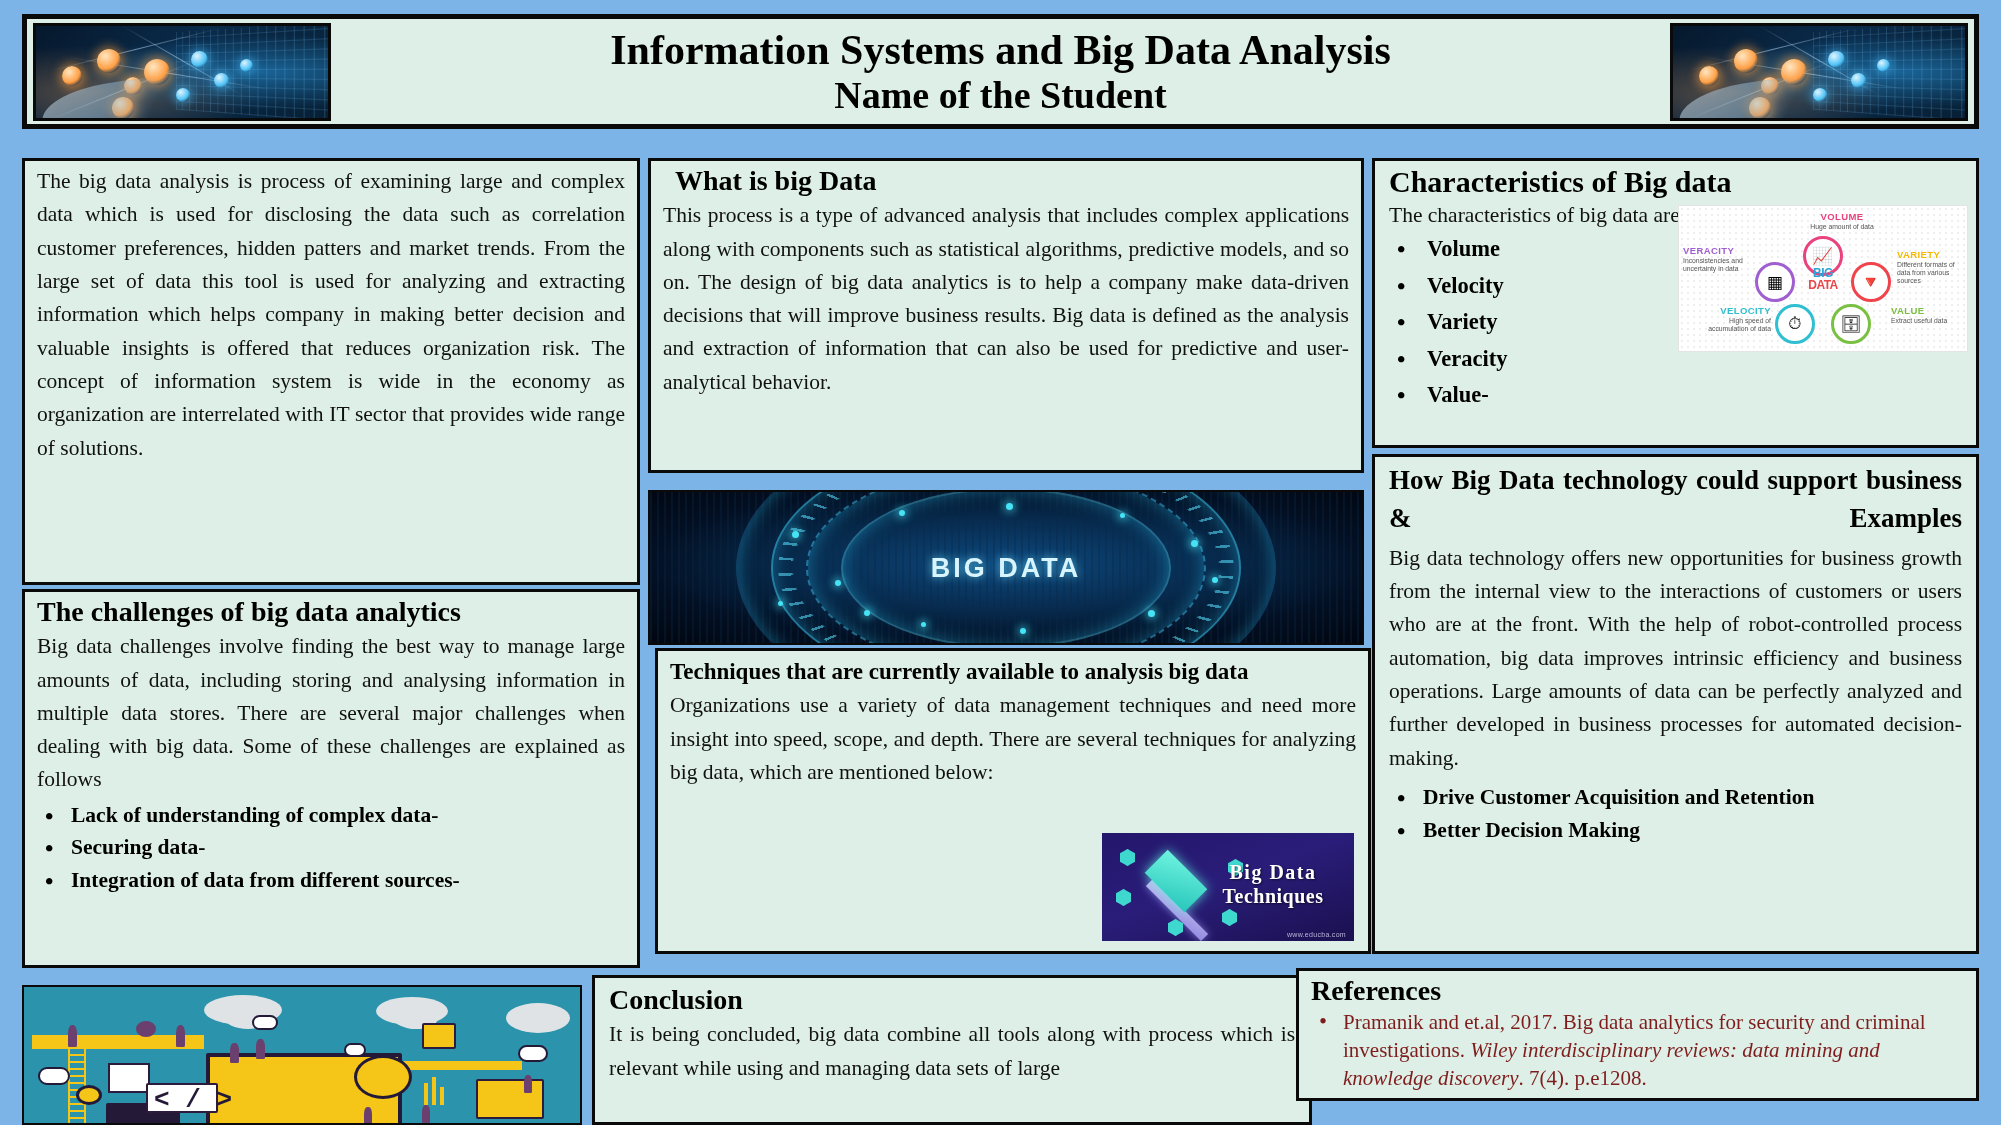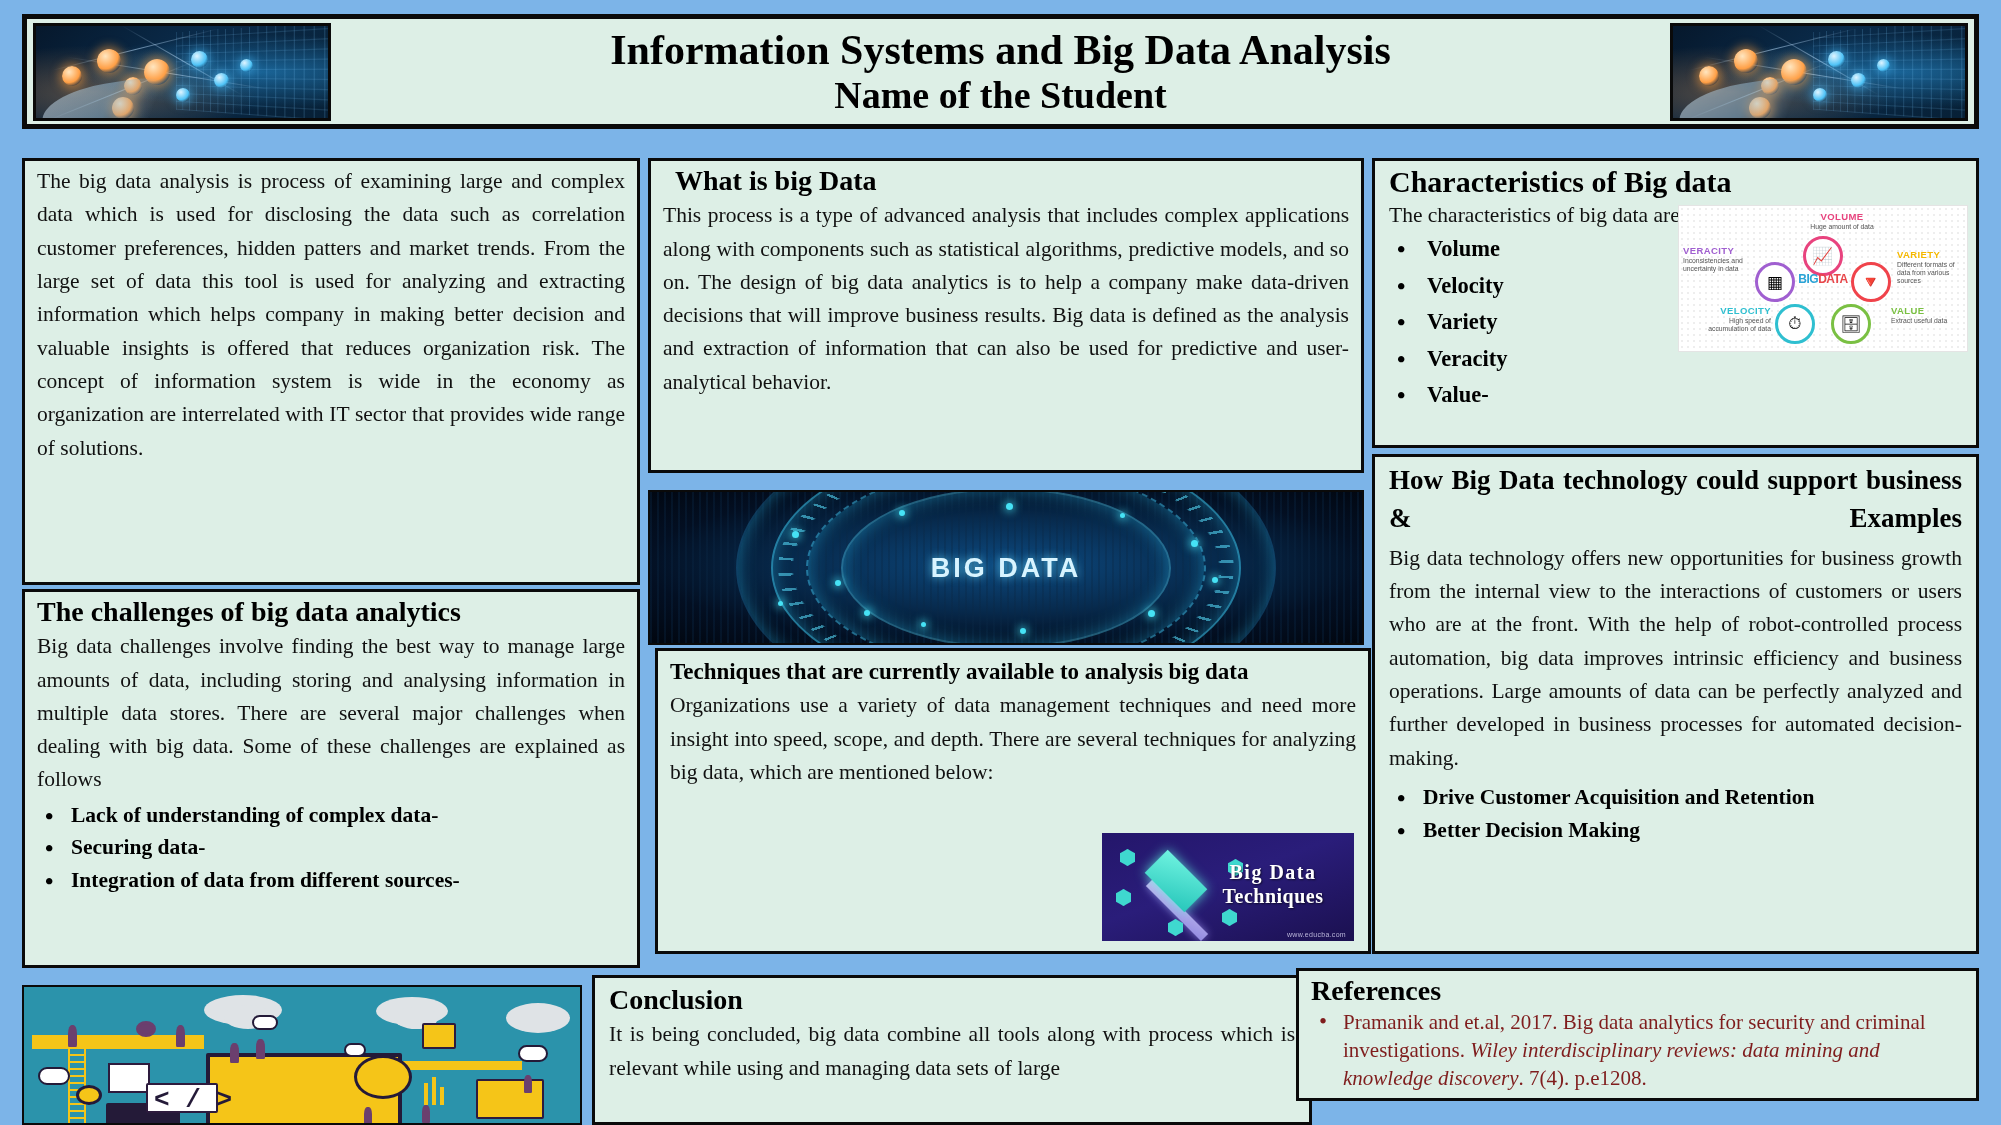--- a/index.html
+++ b/index.html
@@ -114,21 +114,21 @@
      font-size:27px; letter-spacing:3px; text-shadow:0 0 10px rgba(110,225,255,.8); }
   .bd-scan { position:absolute; inset:0; background:repeating-linear-gradient(90deg, rgba(10,40,70,.35) 0 2px, transparent 2px 7px); }
 
   
   .fivev { position:absolute; right:8px; top:44px; width:290px; height:147px;
      background:#fff; border:1px solid #e4e4e4; overflow:hidden; }
   .fivev .mapbg { position:absolute; inset:0;
      background-image:radial-gradient(circle, #e8e8e8 1px, transparent 1.2px);
      background-size:6px 6px; opacity:.75; }
   .fivev .hub { position:absolute; left:50%; top:50%; transform:translate(-50%,-50%);
-     width:56px; height:40px; display:flex; align-items:center; justify-content:center;
+     width:56px; height:40px; display:flex; flex-direction:column; align-items:center; justify-content:center;
      font-family:"Liberation Sans", sans-serif; font-weight:bold; font-size:12px; line-height:1;
      color:#2aa3d6; letter-spacing:-.5px; }
   .fivev .hub span:nth-child(2){ color:#e8474b; }
   .fivev .pet { position:absolute; width:40px; height:40px; border-radius:50%;
      background:#fff; border:3px solid #ccc; display:flex; align-items:center; justify-content:center;
      font-size:17px; }
   .fivev .lab { position:absolute; font-family:"Liberation Sans", sans-serif; line-height:1.15; }
   .fivev .lab b { display:block; font-size:9.5px; letter-spacing:.4px; }
   .fivev .lab i { display:block; font-size:6.8px; font-style:normal; color:#555; }
 

